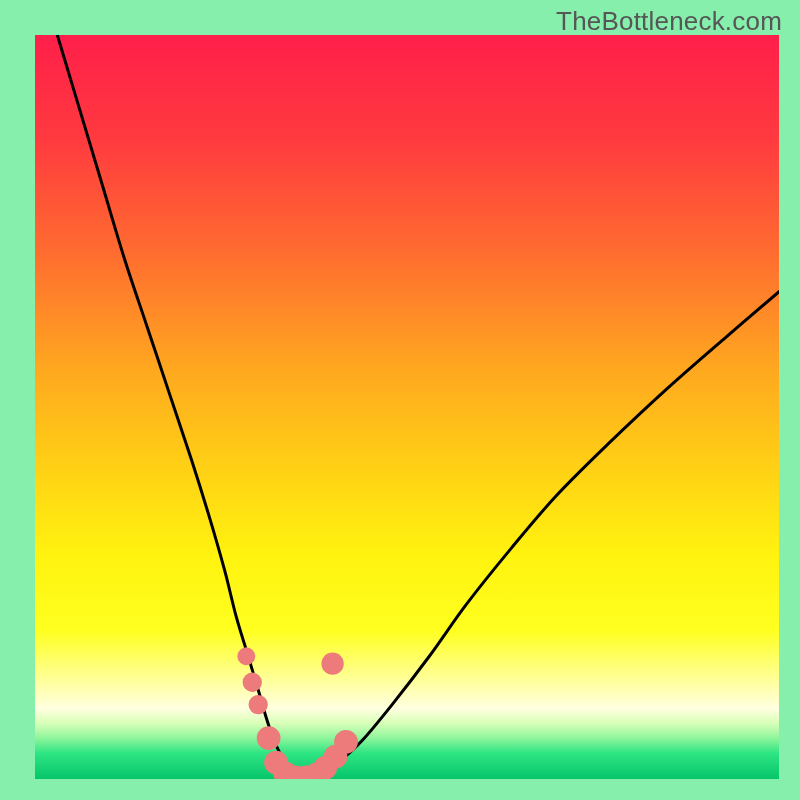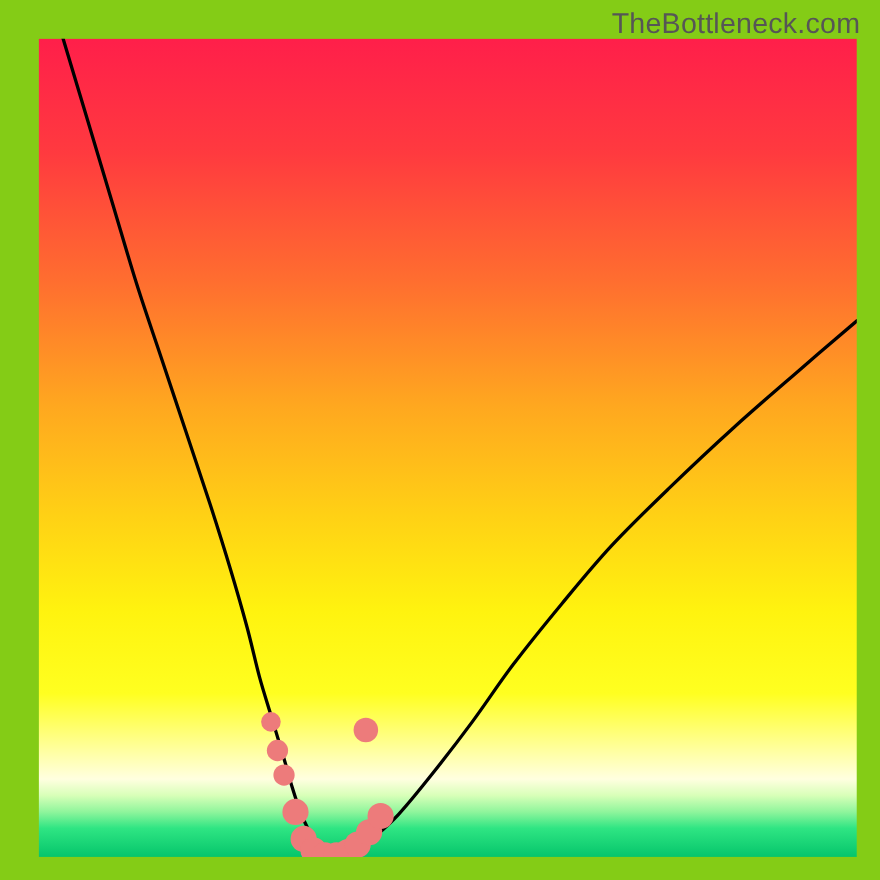--- a/index.html
+++ b/index.html
@@ -9,21 +9,21 @@
     height: 800px;
     background: #000;
     overflow: hidden;
   }
   .frame {
     position: absolute;
     left: 0;
     top: 0;
     width: 800px;
     height: 800px;
-    background: #84cc16;
+    background: #86efac;
   }
   .plot-area {
     position: absolute;
     left: 35px;
     top: 35px;
     width: 744px;
     height: 744px;
     overflow: hidden;
   }
   .gradient {

